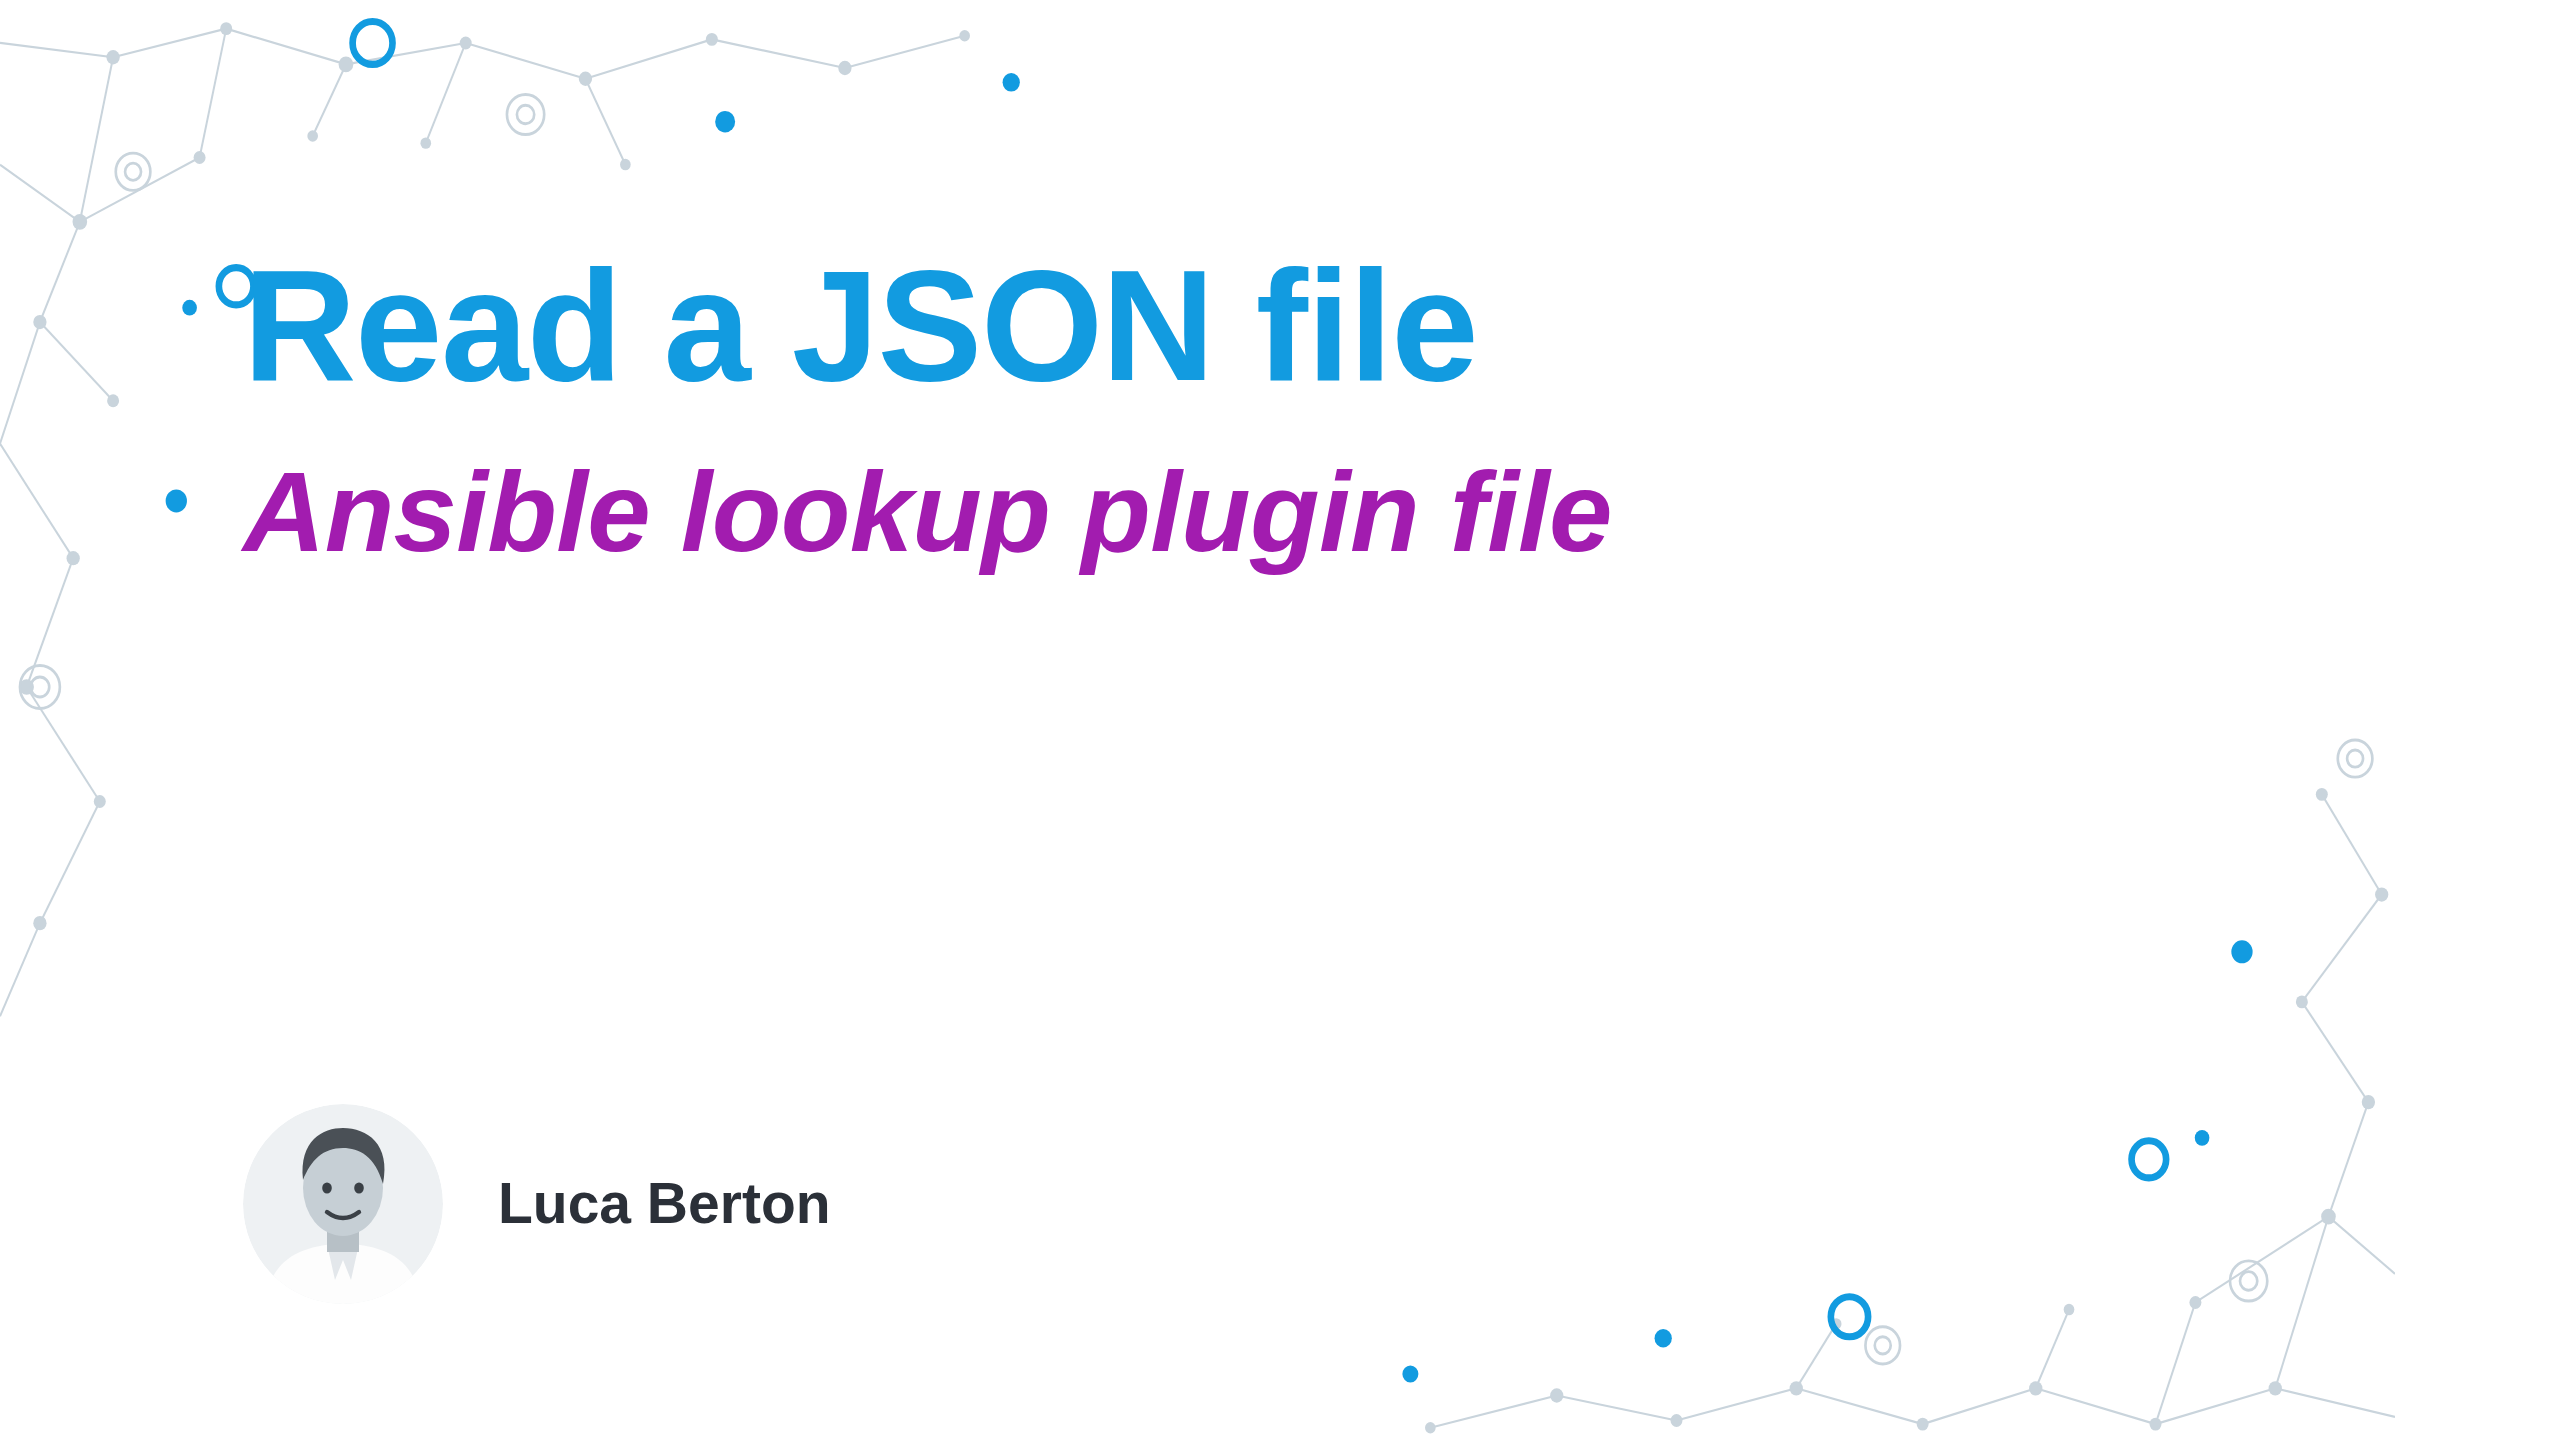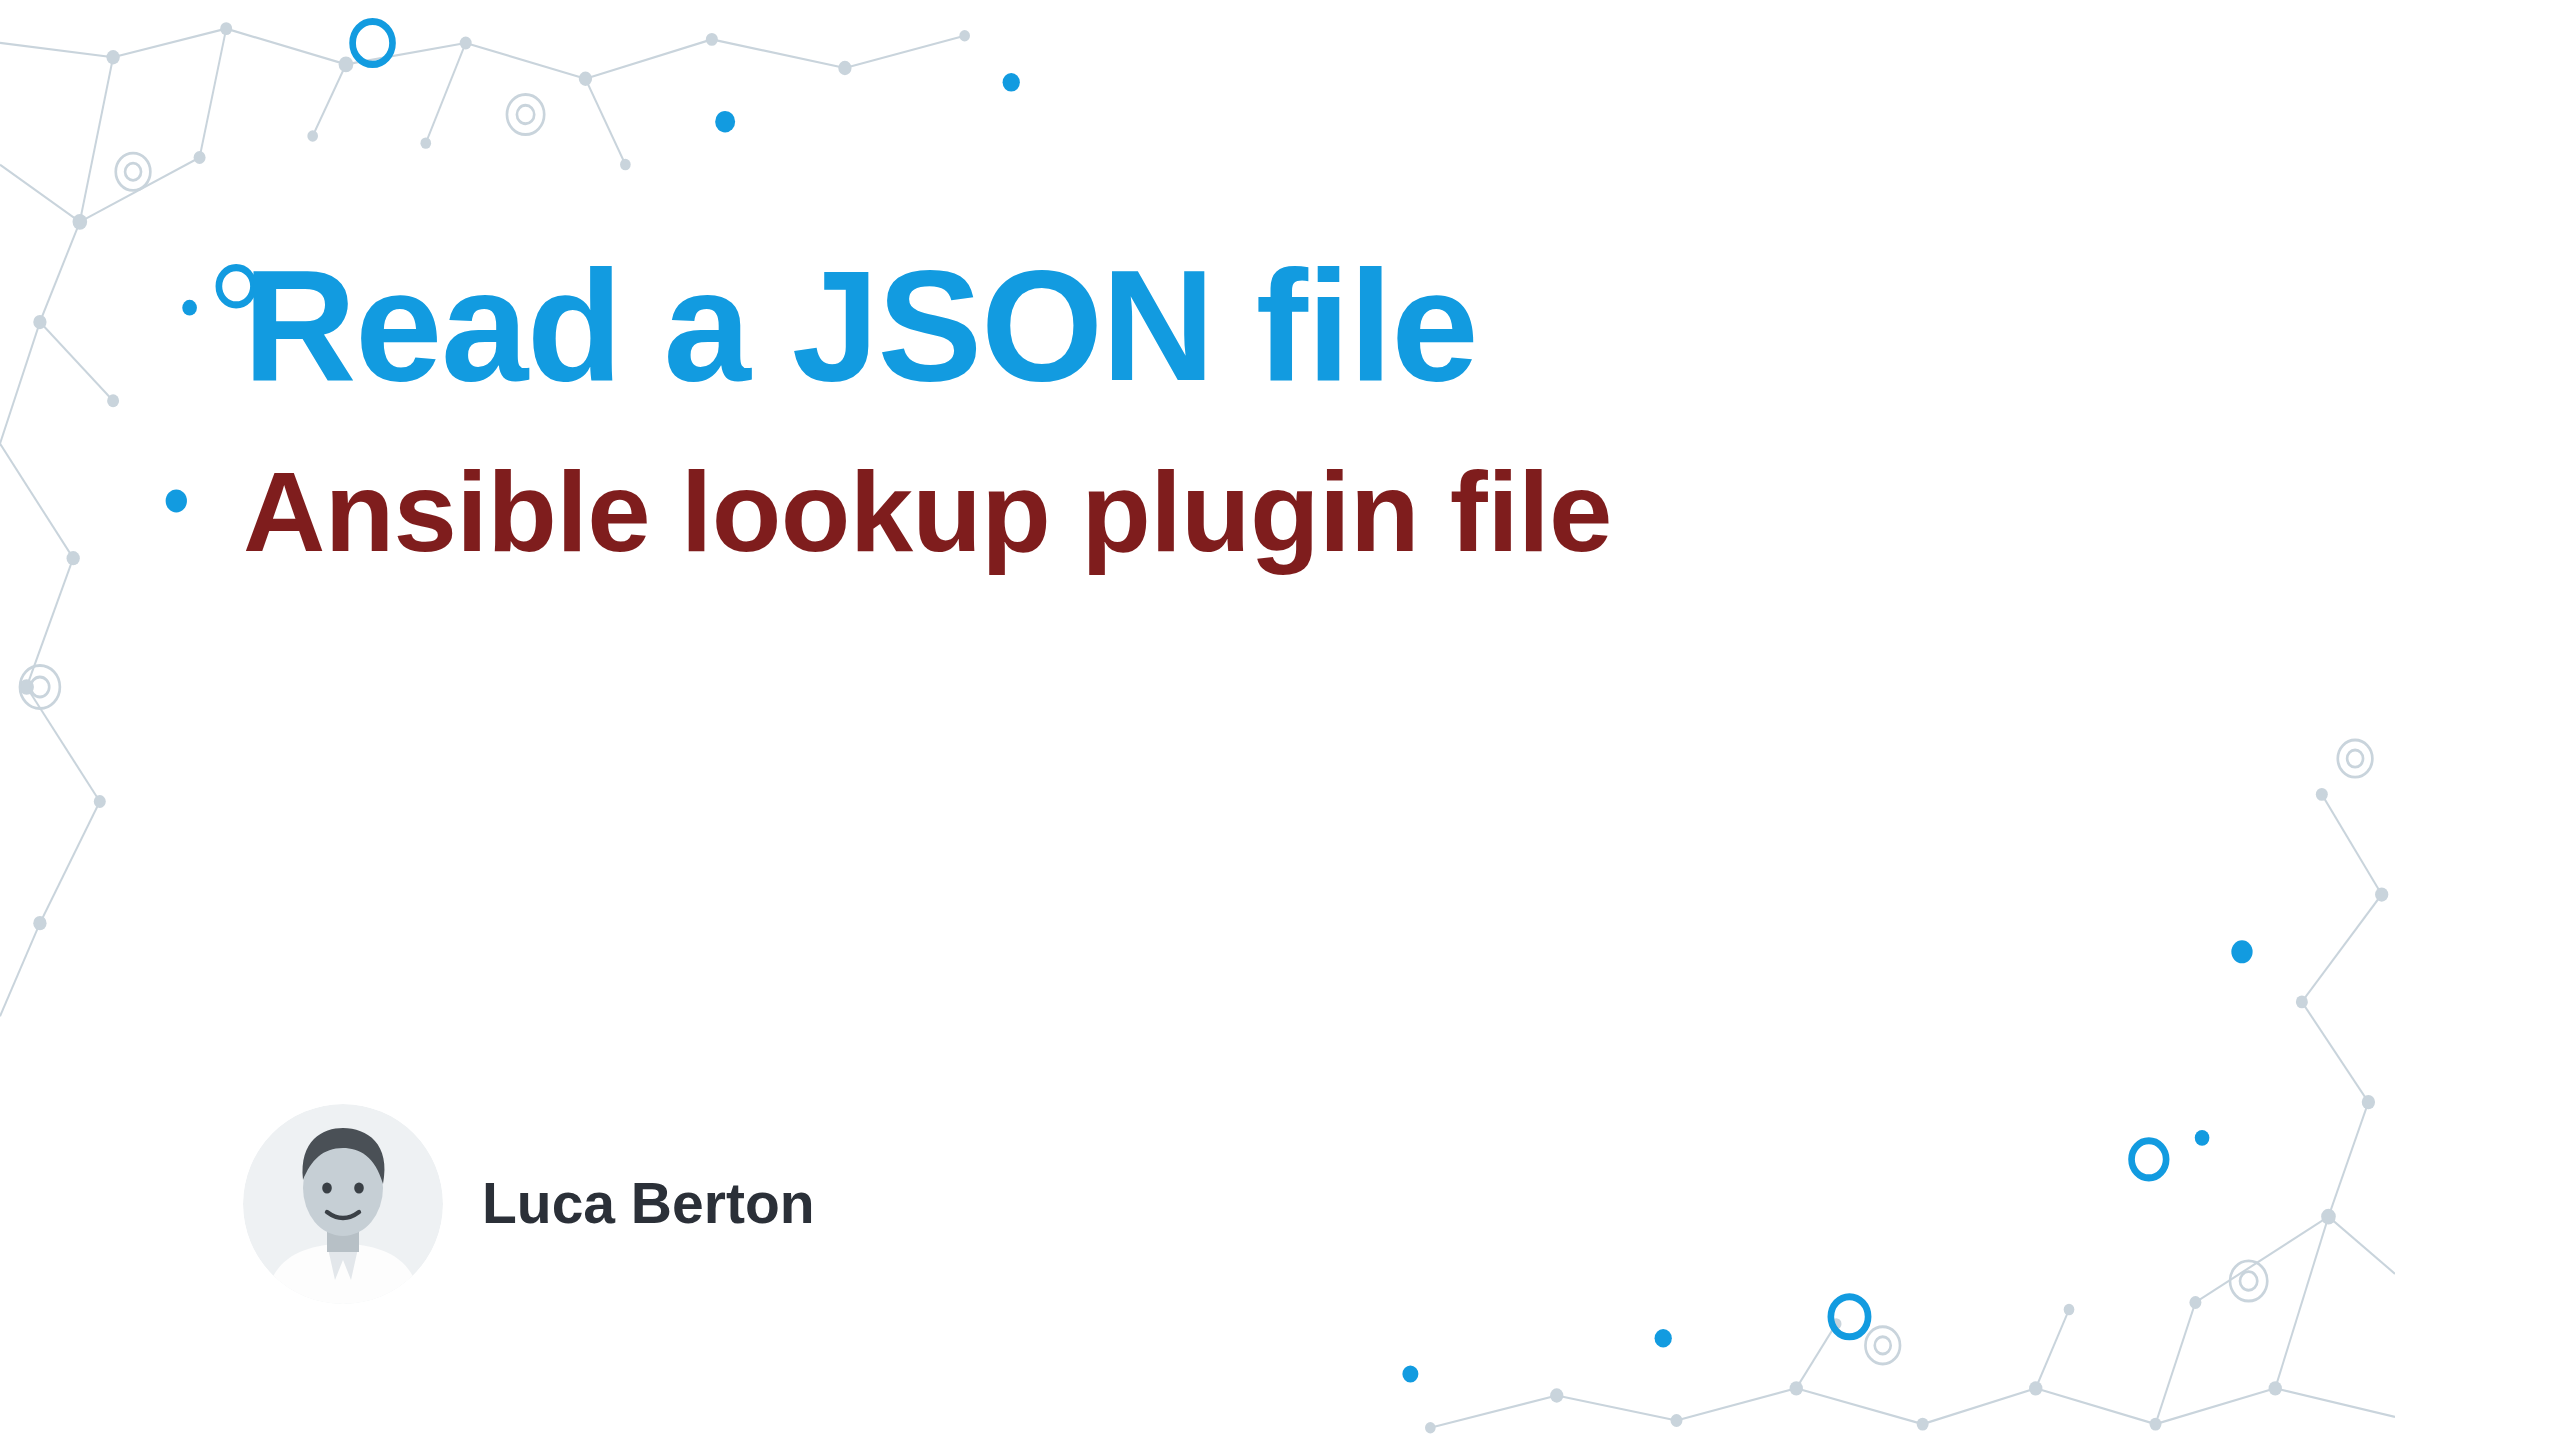--- a/index.html
+++ b/index.html
@@ -31,42 +31,43 @@
   .title-main {
     font-size: 157px;
     font-weight: 700;
     color: #129be0;
     line-height: 1.15;
     letter-spacing: -1.4px;
   }
   .title-sub {
     font-size: 114px;
     font-weight: 600;
-    color: #7f1d1d;
+    color: #a21caf;
     line-height: 1.2;
     margin-top: 27px;
     letter-spacing: -0.7px;
+    font-style: italic;
   }
   .author-block {
     position: absolute;
     left: 243px;
     bottom: 143px;
     display: flex;
     align-items: center;
     gap: 39px;
   }
   .avatar {
     width: 200px;
     height: 200px;
     border-radius: 50%;
     overflow: hidden;
     flex-shrink: 0;
   }
   .avatar svg { width: 100%; height: 100%; display: block; }
-  .author-text { display: flex; flex-direction: row; }
+  .author-text { display: flex; flex-direction: row; margin-left: 16px; }
   .author-name {
     font-size: 57px;
     font-weight: 700;
     color: #2b3038;
     line-height: 1.25;
   }
   .author-role {
     font-size: 54px;
     font-weight: 400;
     color: #3c4149;

